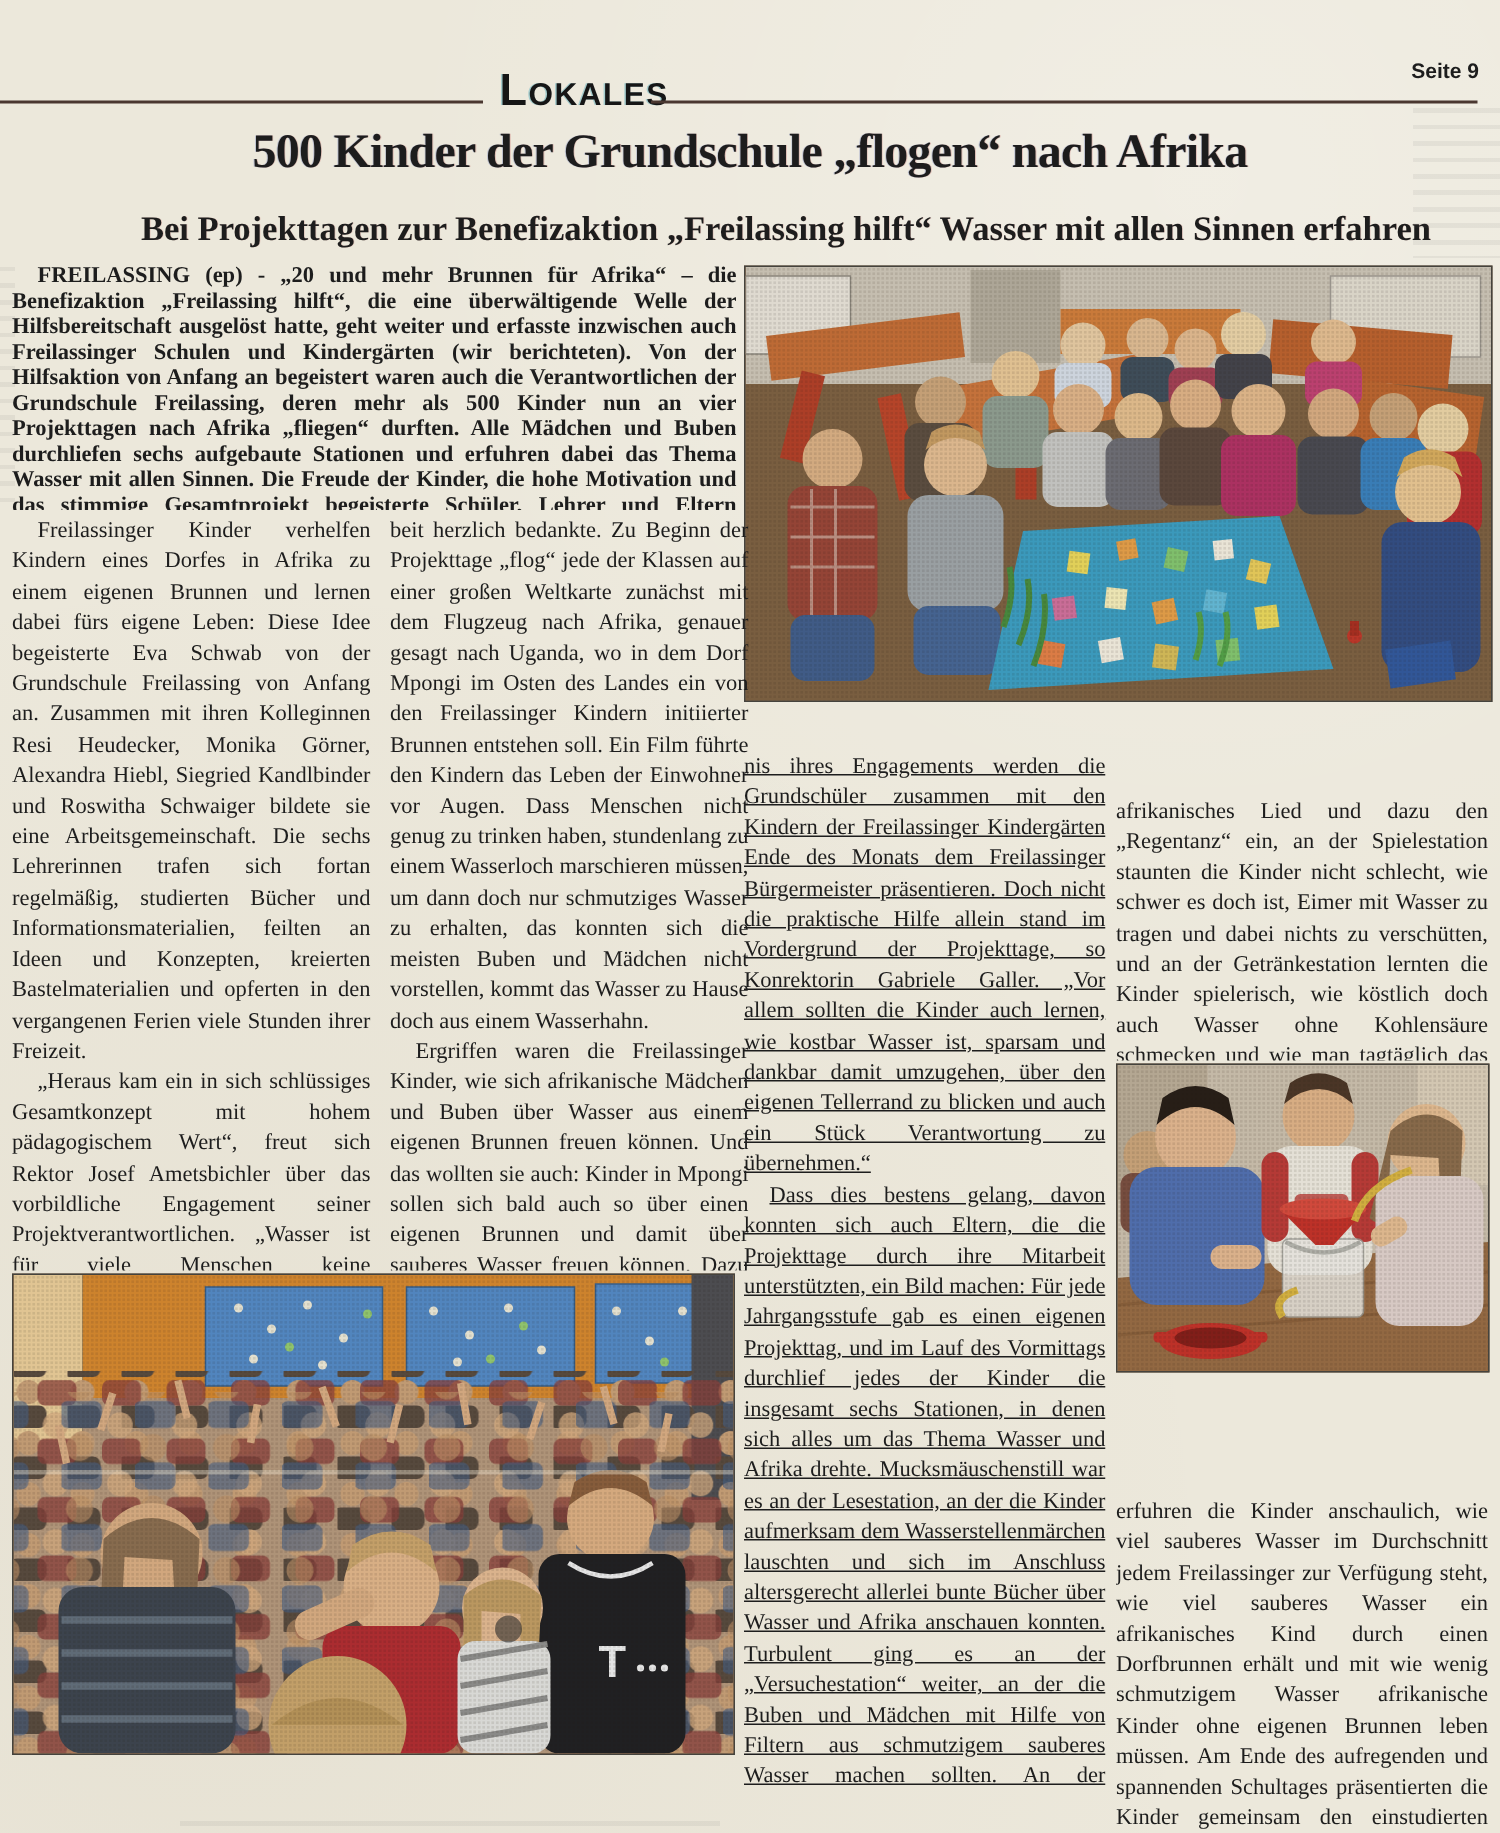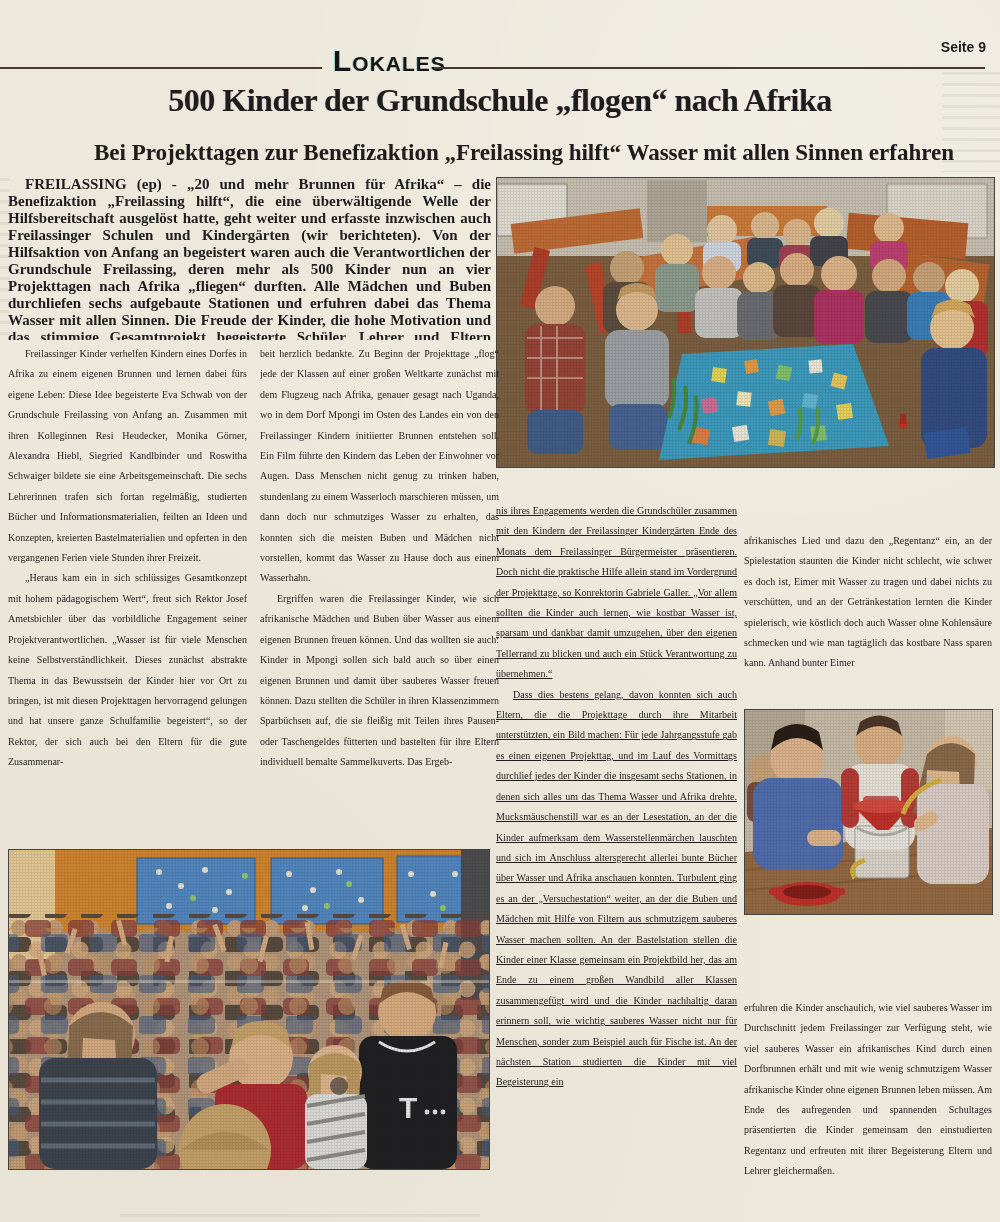--- a/index.html
+++ b/index.html
@@ -19,21 +19,21 @@
       text-shadow:-1px 0 0 rgba(0,140,170,.30);}
   .page-num{font-family:"Liberation Sans", sans-serif;font-weight:bold;font-size:14px;}
   
   .headline{width:100%;text-align:center;font-weight:bold;font-size:32px;
       letter-spacing:-.5px;line-height:1.05;
       text-shadow:.6px 0 0 rgba(170,40,40,.22), -.6px 0 0 rgba(40,70,170,.22);}
   .subheadline{width:100%;text-align:center;font-weight:bold;font-size:23px;
       text-shadow:.4px 0 0 rgba(170,40,40,.18);margin-left:24px;}
   
   .lead{font-weight:bold;font-size:15px;line-height:17px;text-align:justify;overflow:hidden;}
-  .col{font-size:10px;line-height:20.4px;text-align:justify;overflow:hidden;
+  .col{font-size:15px;line-height:20.4px;text-align:justify;overflow:hidden;
        hyphens:auto;-webkit-hyphens:auto;}
   .col p, .lead p{margin:0;}
   .indent{text-indent:17px;}
   
   .caption{font-family:"Liberation Sans", sans-serif;font-weight:bold;
       font-size:14px;line-height:19.5px;text-align:justify;position:relative;color:#111;}
   .caption .credit{float:right;}
   
   .photo{border:1px solid #43413a;background:#8a6a48;overflow:hidden;
          filter:saturate(.9) contrast(.96);}

